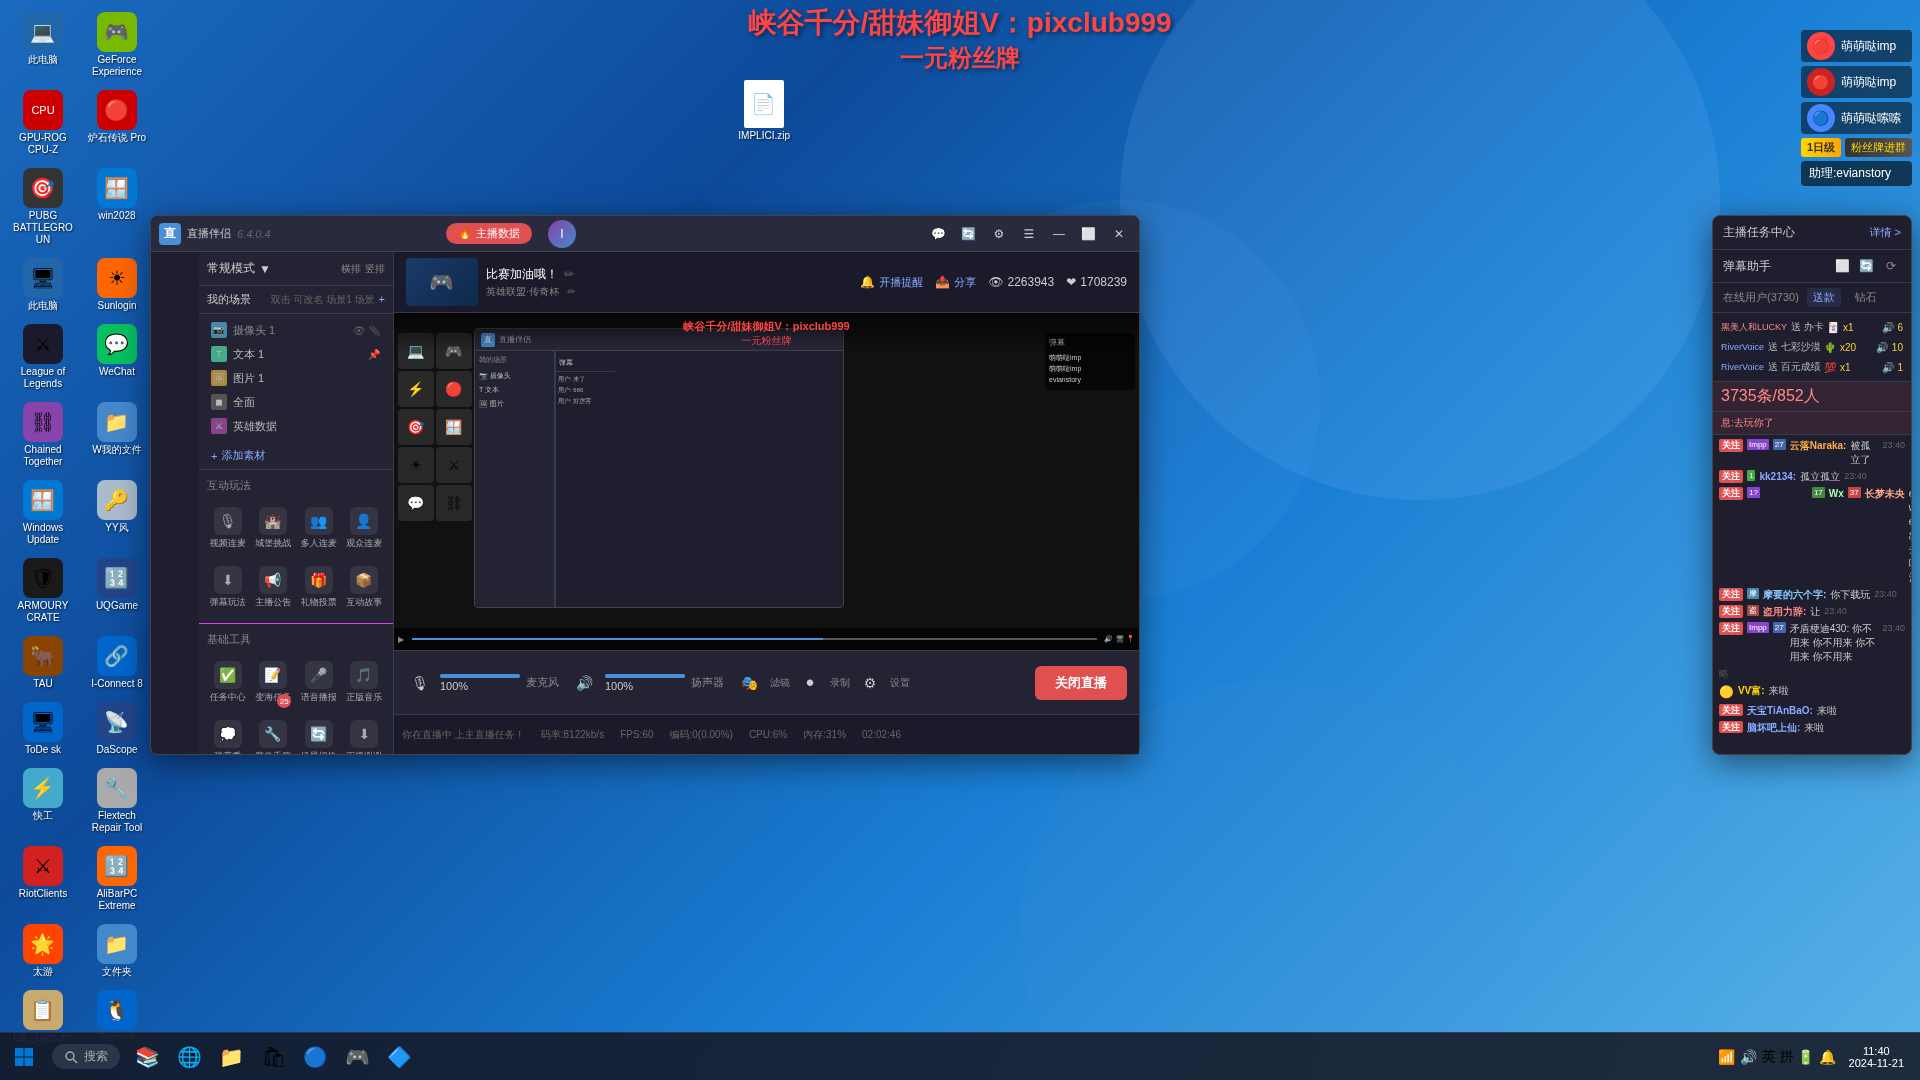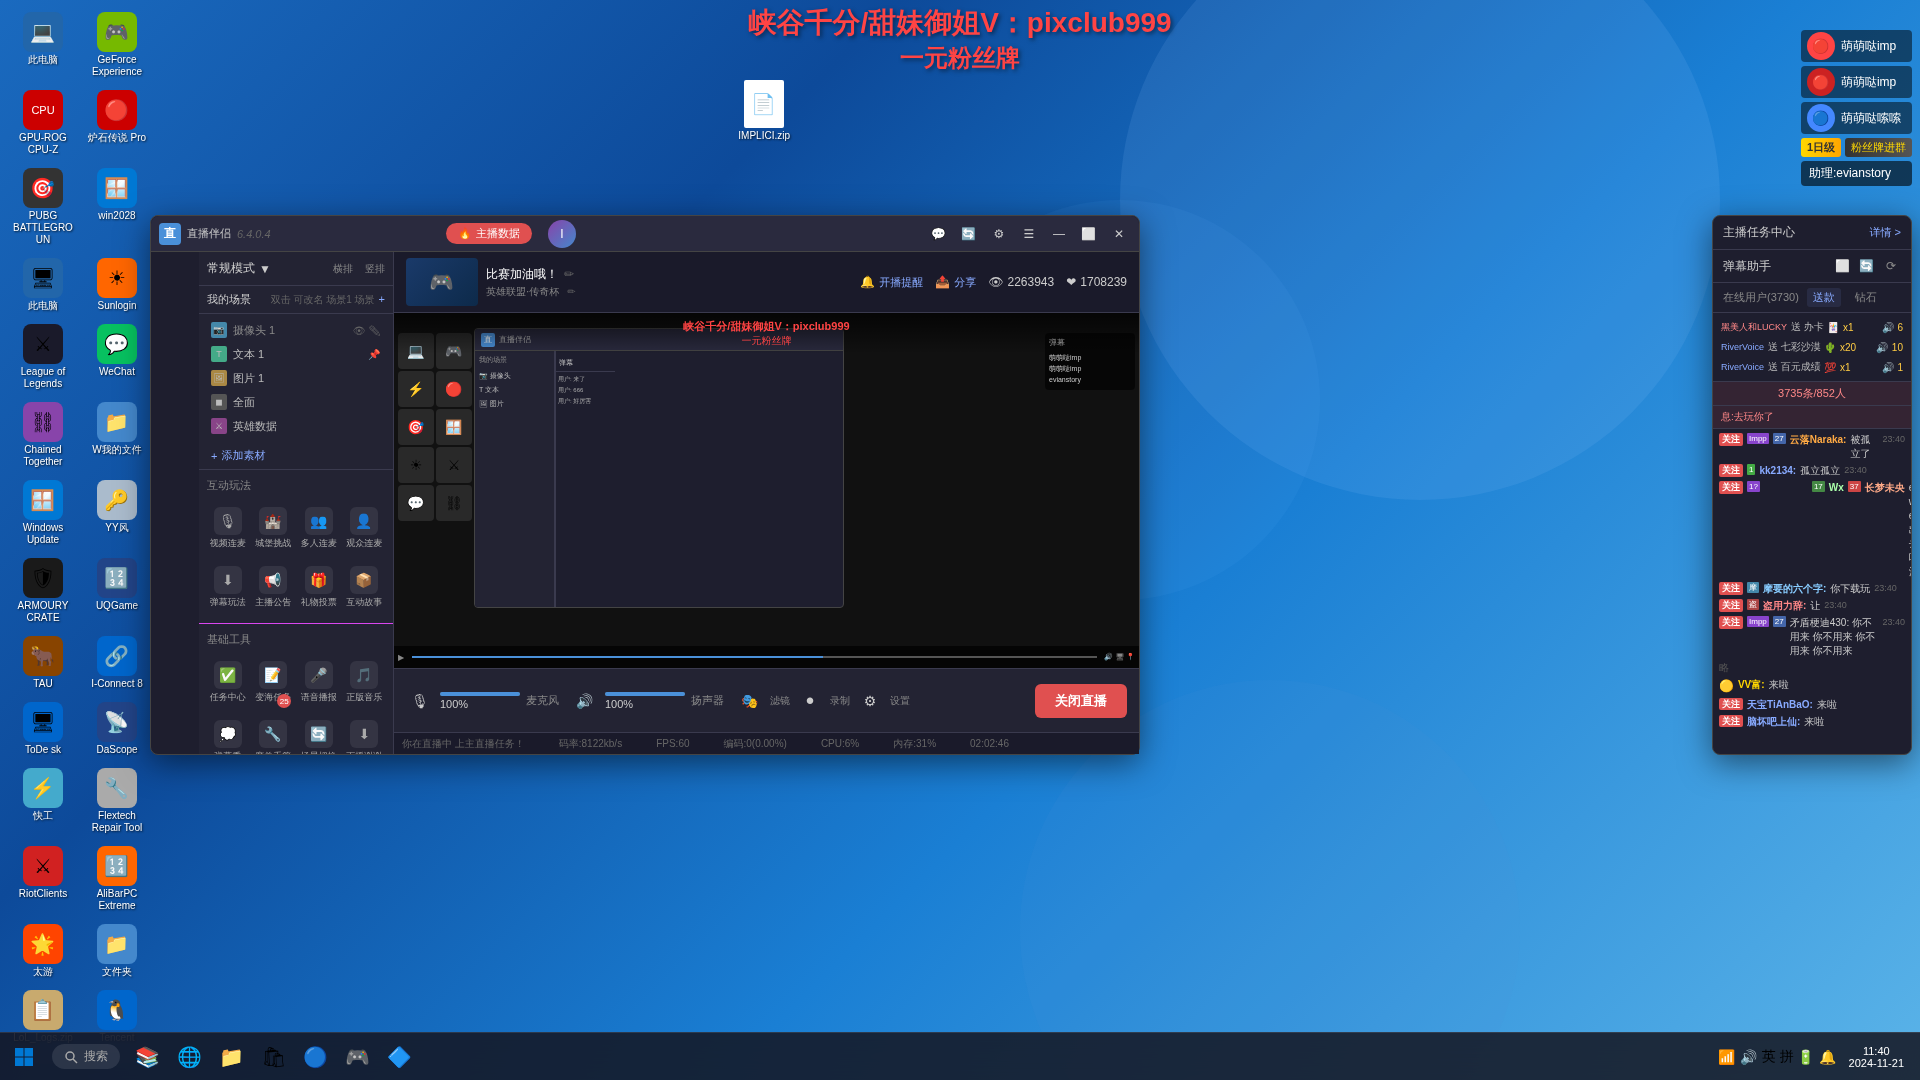--- a/index.html
+++ b/index.html
@@ -342,21 +342,21 @@
     .sidebar-mode {
       font-size: 12px;
       color: #ccc;
       display: flex;
       align-items: center;
       gap: 4px;
     }
 
     .sidebar-view-btns {
       display: flex;
-      gap: 12px;
+      gap: 4px;
     }
 
     .sidebar-scene {
       padding: 6px 8px;
       font-size: 11px;
       color: #aaa;
       border-bottom: 1px solid #3a3a4e;
       display: flex;
       align-items: center;
       justify-content: space-between;
@@ -628,29 +628,29 @@
       border: none;
       border-radius: 6px;
       padding: 8px 20px;
       font-size: 13px;
       font-weight: bold;
       cursor: pointer;
     }
 
     
     .app-statusbar {
-      height: 22px;
+      height: 40px;
       background: #1a1a2a;
       border-top: 1px solid #3a3a4e;
       display: flex;
       align-items: center;
       padding: 0 8px;
       font-size: 10px;
       color: #666;
-      gap: 34px;
+      gap: 16px;
     }
 
     
     .danmu-panel {
       position: absolute;
       top: 215px;
       right: 8px;
       width: 200px;
       height: 540px;
       background: #1e1e2e;
@@ -753,23 +753,23 @@
 
     .gift-name {
       color: #ffcc44;
       font-size: 10px;
     }
 
     .viewers-count {
       padding: 4px 8px;
       background: rgba(255,100,100,0.1);
       border-bottom: 1px solid #3a3a4e;
-      font-size: 11px;
+      font-size: 16px;
       color: #ff8888;
-      text-align: center;
+      text-align: left;
     }
 
     .danmu-list {
       flex: 1;
       overflow-y: auto;
       padding: 4px 6px;
       display: flex;
       flex-direction: column;
       gap: 3px;
     }

